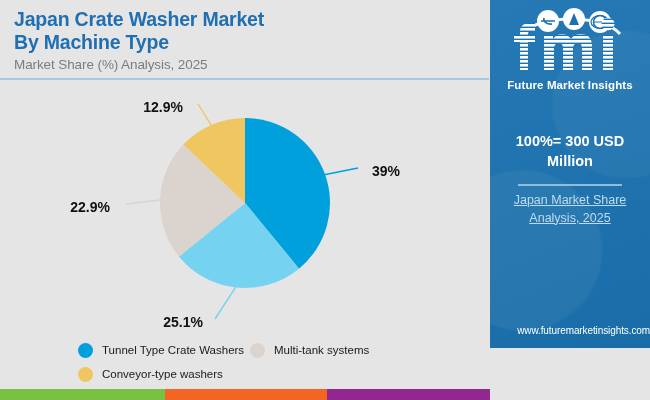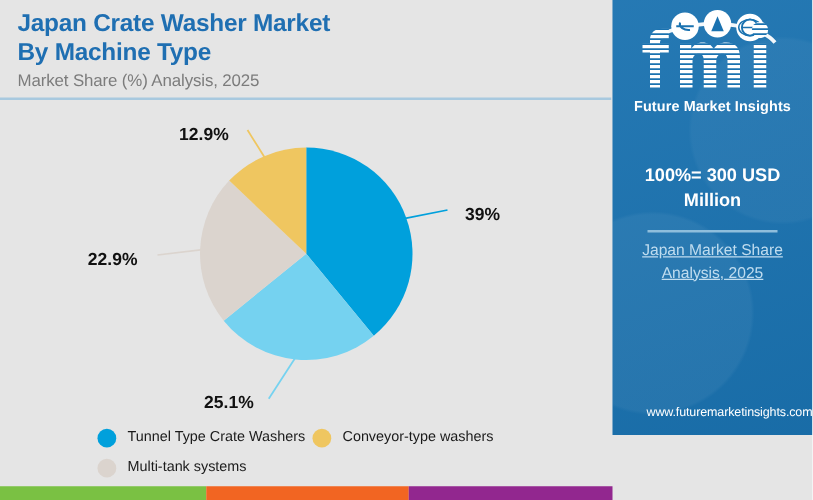--- a/index.html
+++ b/index.html
@@ -214,26 +214,26 @@
         </g>
     </svg>
   </div>
 
   <div id="legend">
       <div class="legend-item">
         <span class="legend-dot" style="background: rgb(0, 160, 220);"></span>
         <span class="legend-label">Tunnel Type Crate Washers</span>
       </div>
       <div class="legend-item">
+        <span class="legend-dot" style="background: rgb(219, 212, 206);"></span>
+        <span class="legend-label">Multi-tank systems</span>
+      </div>
+      <div class="legend-item">
         <span class="legend-dot" style="background: rgb(239, 198, 96);"></span>
         <span class="legend-label">Conveyor-type washers</span>
-      </div>
-      <div class="legend-item">
-        <span class="legend-dot" style="background: rgb(219, 212, 206);"></span>
-        <span class="legend-label">Multi-tank systems</span>
       </div>
     </div>
 
   <div id="side-panel">
     <div class="texture"></div>
 
     <div id="logo">
       <svg width="132" height="66" viewBox="0 0 132 66">
 
         <path d="M18 26 C 34 6, 100 6, 116 26" stroke="#ffffff" stroke-width="3" fill="none" opacity="0.95"></path>

